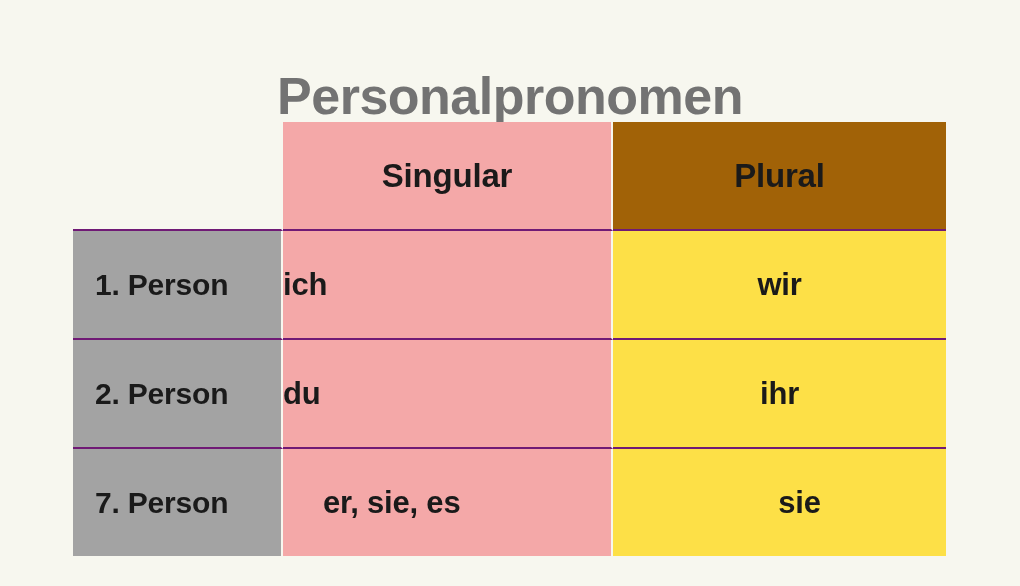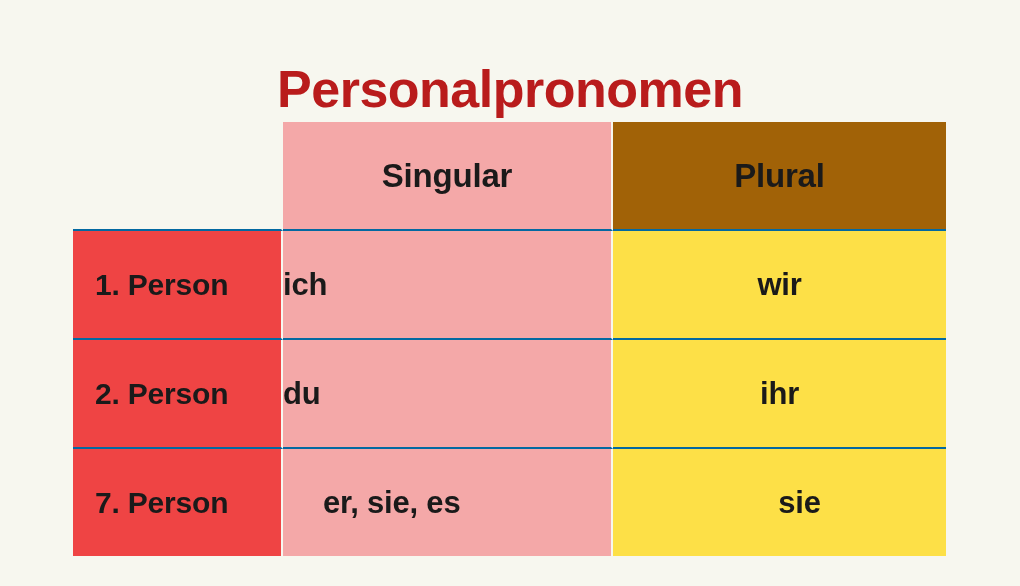--- a/index.html
+++ b/index.html
@@ -12,27 +12,27 @@
     height: 586px;
     background: #f7f7ef;
     font-family: "Liberation Sans", "DejaVu Sans", sans-serif;
     overflow: hidden;
     position: relative;
   }
 
   #page-title {
     position: absolute;
     left: 0;
-    top: 28px;
+    top: 35px;
     width: 1020px;
     text-align: center;
     font-size: 52px;
     font-weight: bold;
     letter-spacing: -0.5px;
-    color: #b91c1c;
+    color: #737373;
     line-height: 1;
     white-space: nowrap;
   }
 
   
   #pronoun-table {
     position: absolute;
     left: 73px;
     top: 122px;
     width: 873px;          
@@ -48,30 +48,30 @@
 
   #pronoun-table tr.header-row td { height: 107px; }
   #pronoun-table tr.body-row   td { height: 107px; }
 
   #pronoun-table td {
     padding: 0;
     vertical-align: middle;
     color: #1a1a1a;
     
     border-right: 2px solid #f7f7ef;
-    border-bottom: 2px solid #0369a1;
+    border-bottom: 2px solid #701a75;
   }
   #pronoun-table td.last-col { border-right: none; }
   #pronoun-table tr:last-child td { border-bottom: none; padding-left: 40px; }
 
   .cell-corner {
     background: transparent;
   }
   .cell-person {
-    background: #ef4444;
+    background: #a3a3a3;
     text-align: left;
     padding-left: 22px !important;
     font-size: 30px;
     font-weight: bold;
     letter-spacing: -0.2px;
   }
   .cell-singular {
     background: #f4a8a8;
     text-align: left;
     font-size: 31px;

